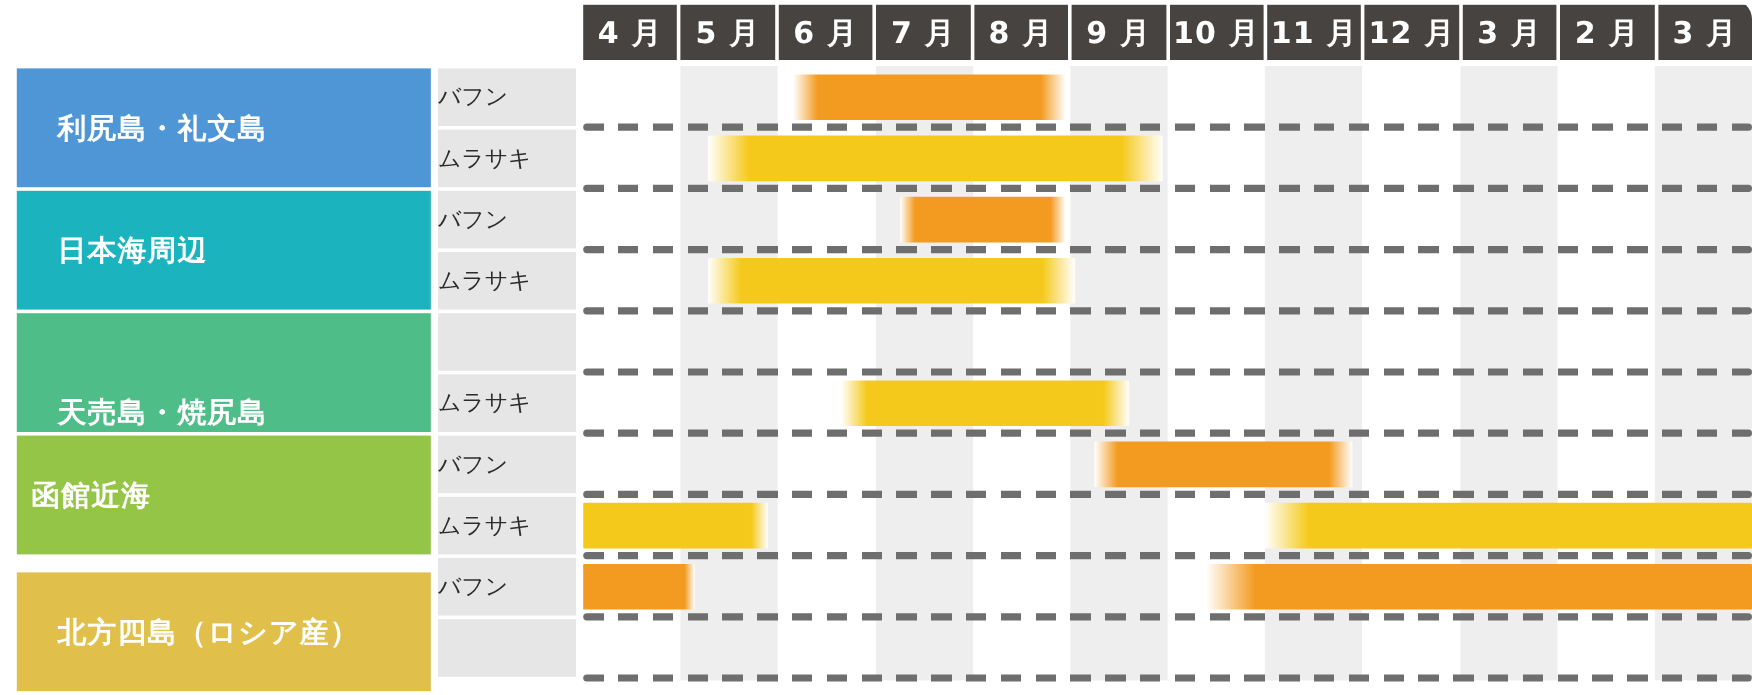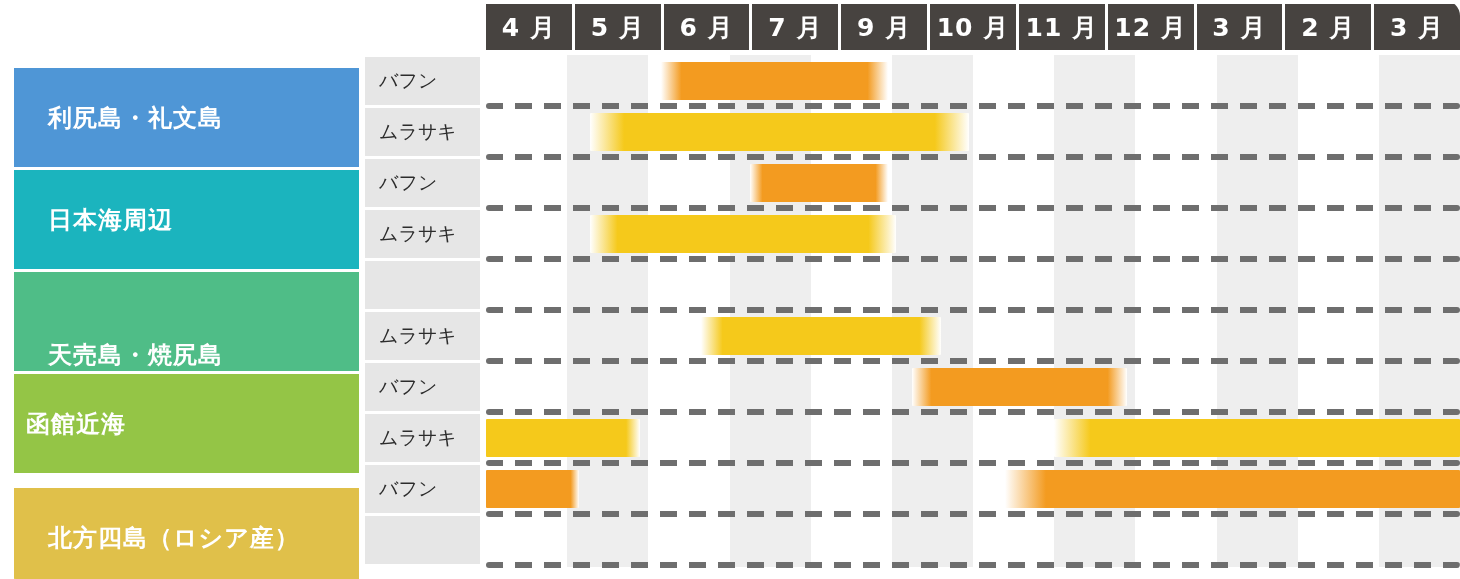--- a/index.html
+++ b/index.html
@@ -20,28 +20,27 @@
   .month-cell:last-child{margin-right:0;}
 
   
   #regions{position:absolute;left:14px;top:57px;width:345px;height:510px;}
   .region-block{
     position:absolute;left:0;width:345px;
     color:#fff;display:flex;align-items:center;
     font-size:24px;font-weight:700;letter-spacing:1px;
     box-sizing:border-box;padding-left:34px;
     font-family:"DejaVu Sans","Liberation Sans",sans-serif;
-    margin-top:11px;
   }
 
   
   #species{position:absolute;left:365px;top:57px;width:115px;height:510px;}
   .species-cell{
     position:absolute;left:0;width:115px;background:#e6e6e6;
-    display:flex;align-items:center;box-sizing:border-box;padding-left:14px;
+    display:flex;align-items:center;box-sizing:border-box;
     font-size:19px;color:#2c2c2c;
     font-family:"DejaVu Sans","Liberation Sans",sans-serif;
   }
 
   
   #plot{position:absolute;left:486px;top:55px;width:974px;height:512px;}
   .col-stripe{position:absolute;top:0;bottom:0;background:#eeeeee;}
   .rowline{
     position:absolute;left:0;width:974px;height:6px;
     background-image:repeating-linear-gradient(to right,#6e6e6e 0px,#6e6e6e 17px,rgba(0,0,0,0) 17px,rgba(0,0,0,0) 29px);
@@ -52,20 +51,21 @@
 </head>
 <body>
 
 <div id="chart">
 
   <div id="months">
       <div class="month-cell">4 月</div>
       <div class="month-cell">5 月</div>
       <div class="month-cell">6 月</div>
       <div class="month-cell">7 月</div>
+      <div class="month-cell">8 月</div>
       <div class="month-cell">9 月</div>
       <div class="month-cell">10 月</div>
       <div class="month-cell">11 月</div>
       <div class="month-cell">12 月</div>
       <div class="month-cell">3 月</div>
       <div class="month-cell">2 月</div>
       <div class="month-cell">3 月</div>
     </div>
 
   <div id="regions">

